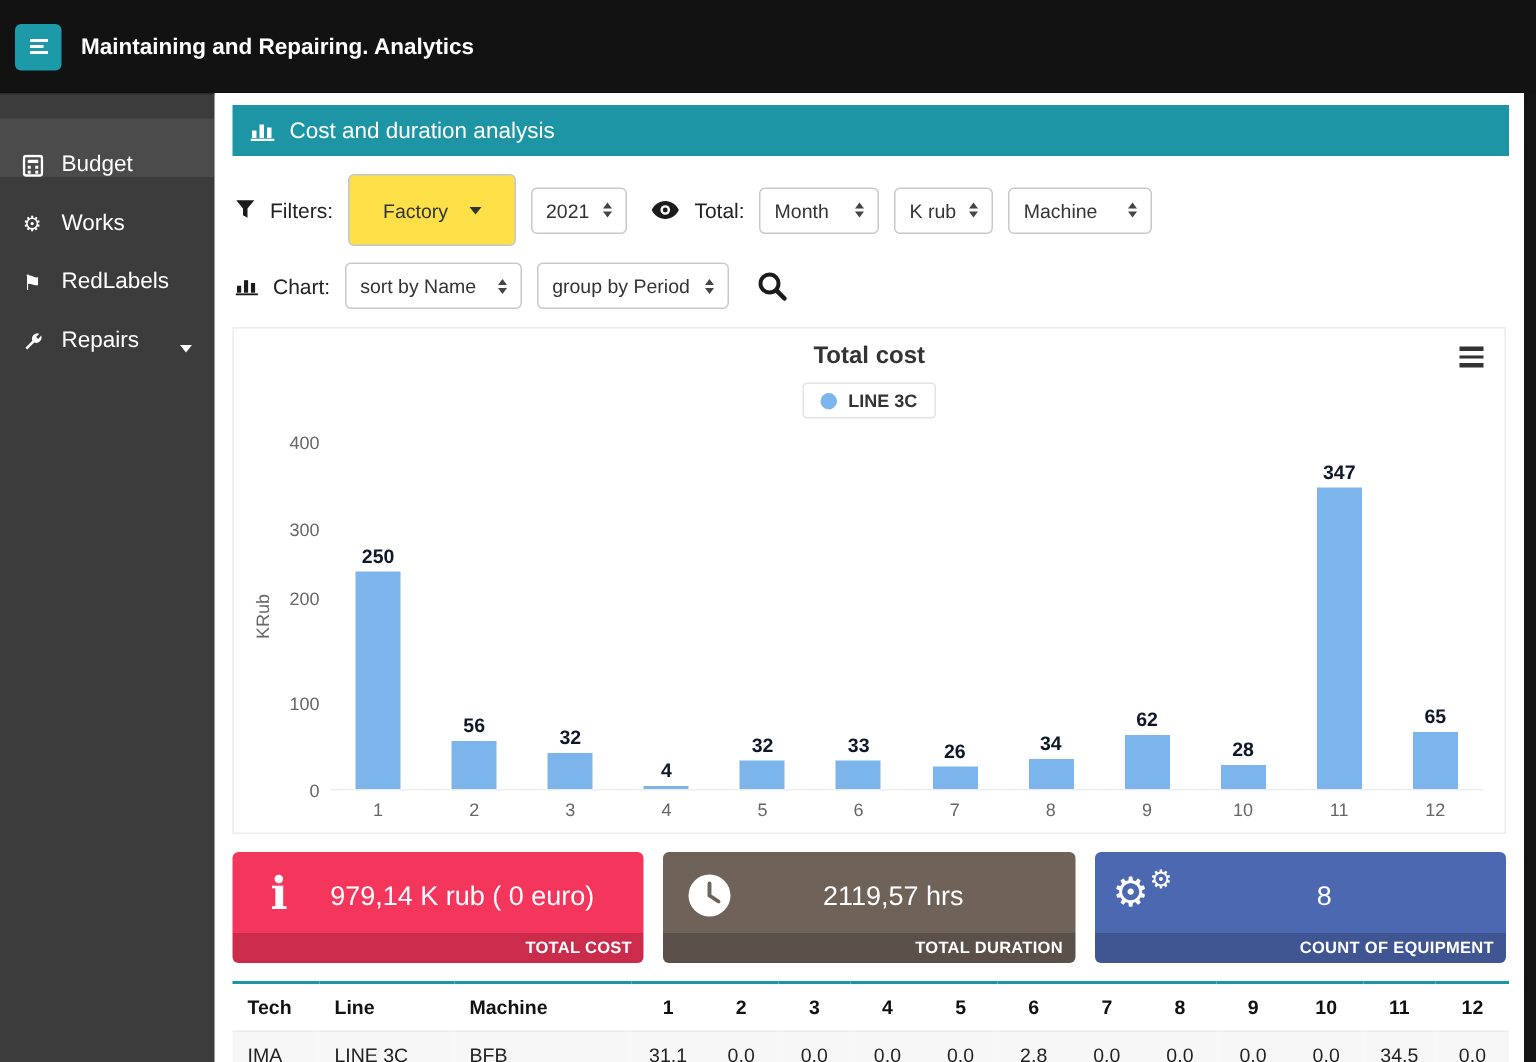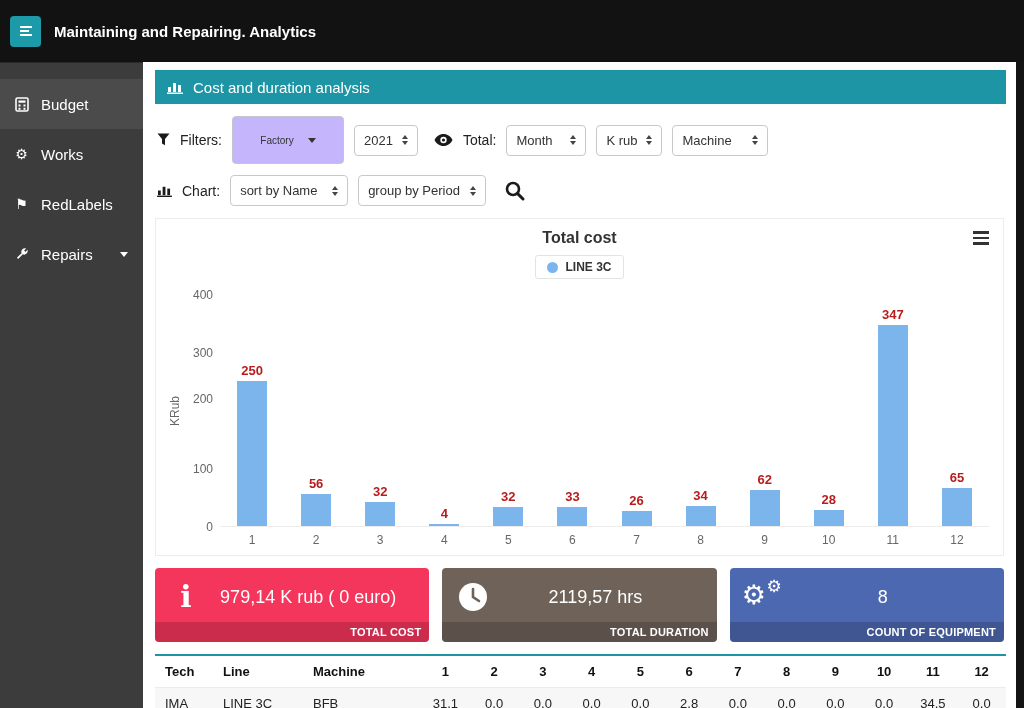--- a/index.html
+++ b/index.html
@@ -8,33 +8,33 @@
 
   
   .topbar { height:62px; background:#121212; display:flex; align-items:center; padding-left:10px; gap:13px; }
   .logo { width:31px; height:31px; background:#1d9aa8; border-radius:4px; display:flex; align-items:center; justify-content:center; flex-shrink:0; }
   .app-title { color:#fff; font-weight:bold; font-size:15px; }
 
   .shell { display:flex; height:662px; }
 
   
   .sidebar { width:143px; background:#3c3c3c; padding-top:16px; flex-shrink:0; border-top:1px solid #2a2a2a; }
-  .side-item { height:50px; display:flex; align-items:center; gap:11px; padding-left:13px; color:#fff; font-size:15px; cursor:pointer; }
+  .side-item { height:39px; display:flex; align-items:flex-end; gap:11px; padding-left:13px; color:#fff; font-size:15px; cursor:pointer; }
   .side-item.active { background:#4b4b4b; }
   .side-icon { width:17px; display:flex; justify-content:center; align-items:center; font-size:14px; color:#fff; flex-shrink:0; }
   .caret-down-w { margin-left:16px; width:0; height:0; border-left:4px solid transparent; border-right:4px solid transparent; border-top:5px solid #fff; }
 
   
   .main { flex:1; background:#fff; height:654px; margin-right:8px; padding:8px 10px 0 12px; overflow:hidden; }
   .panel-header { background:#1e95a4; height:34px; display:flex; align-items:center; gap:10px; padding:0 12px; color:#ffffff; font-size:15px; }
 
   .filters-row { display:flex; align-items:center; gap:10px; padding:12px 2px 2px; }
   .row-label { font-size:14px; color:#222; }
   .ico { display:flex; align-items:center; }
-  .btn-gray { background:#c4b5fd; border:1px solid #c3c7cd; border-radius:4px; height:48px; min-width:112px; display:flex; align-items:center; justify-content:center; gap:14px; font-size:10px; color:#333; cursor:pointer; }
+  .btn-gray { background:#fde047; border:1px solid #c3c7cd; border-radius:4px; height:48px; min-width:112px; display:flex; align-items:center; justify-content:center; gap:14px; font-size:13px; color:#333; cursor:pointer; }
   .caret-down-d { width:0; height:0; border-left:4px solid transparent; border-right:4px solid transparent; border-top:5px solid #333; }
   .select { background:#fff; border:1px solid #c9c9c9; border-radius:4px; height:31px; display:flex; align-items:center; justify-content:space-between; gap:9px; padding:0 9px; font-size:13px; color:#333; cursor:pointer; }
   .updown { display:flex; flex-direction:column; gap:2px; }
   .updown .up { width:0;height:0;border-left:3.5px solid transparent;border-right:3.5px solid transparent;border-bottom:4.5px solid #444; }
   .updown .dn { width:0;height:0;border-left:3.5px solid transparent;border-right:3.5px solid transparent;border-top:4.5px solid #444; }
 
   
   .chart-card { border:1px solid #ececec; margin:10px 2px 0 0; padding:10px 10px 8px; position:relative; }
   .chart-title { text-align:center; font-weight:bold; font-size:16px; color:#333; }
   .menu-icon { position:absolute; top:12px; right:14px; display:flex; flex-direction:column; gap:3px; cursor:pointer; }
@@ -44,21 +44,21 @@
   .legend-dot { width:11px; height:11px; border-radius:50%; background:#7cb5ec; }
   .legend-label { font-size:12px; font-weight:bold; color:#333; }
   .plot-wrap { display:flex; margin-top:16px; align-items:flex-start; }
   .ylab { width:18px; height:232px; display:flex; align-items:center; justify-content:center; }
   .ylab span { transform:rotate(-90deg); font-size:12px; color:#666; white-space:nowrap; }
   .yaxis { width:36px; height:232px; position:relative; }
   .ytick { position:absolute; right:7px; font-size:12px; color:#666; transform:translateY(50%); }
   .plot { flex:1; display:flex; padding-right:4px; }
   .cat { flex:1; display:flex; flex-direction:column; align-items:center; }
   .barzone { height:232px; width:100%; display:flex; flex-direction:column; justify-content:flex-end; align-items:center; border-bottom:1px solid #ededed; }
-  .val { font-size:13px; font-weight:bold; color:#b91c1c; margin-bottom:3px; }
+  .val { font-size:13px; font-weight:bold; color:#0f172a; margin-bottom:3px; }
   .bar { width:30px; }
   .xlab { font-size:12px; color:#666; margin-top:6px; }
 
   
   .stats { display:flex; gap:13px; margin-top:12px; padding-right:2px; }
   .stat-card { flex:1; height:74px; border-radius:4px; position:relative; color:#fff; display:flex; overflow:hidden; }
   .stat-icon { width:62px; display:flex; align-items:center; justify-content:center; padding-bottom:16px; flex-shrink:0; }
   .stat-value { flex:1; display:flex; align-items:center; justify-content:center; font-size:18px; padding-bottom:16px; padding-right:30px; }
   .stat-footer { position:absolute; left:0; right:0; bottom:0; height:20px; background:rgba(0,0,0,0.17); display:flex; align-items:center; justify-content:flex-end; padding-right:8px; font-size:11px; font-weight:bold; letter-spacing:.2px; }
   .info-i { font-family:"DejaVu Serif",serif; font-weight:bold; font-size:30px; line-height:1; }

